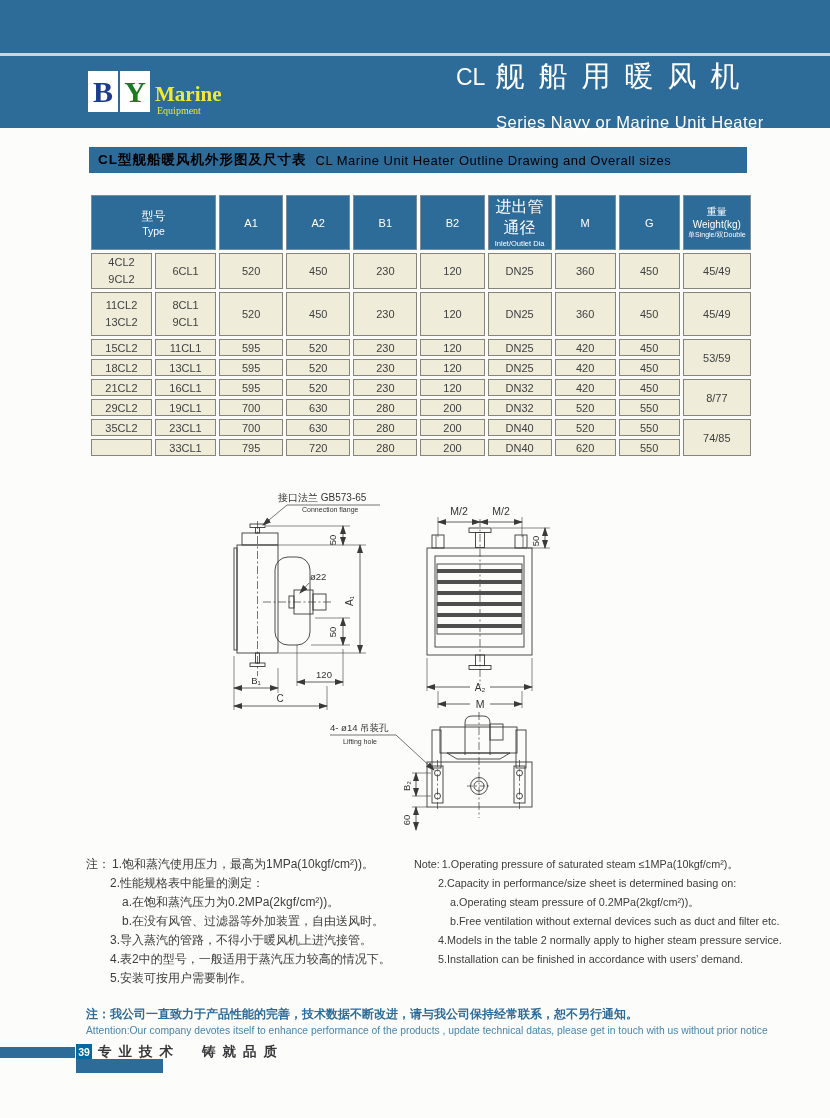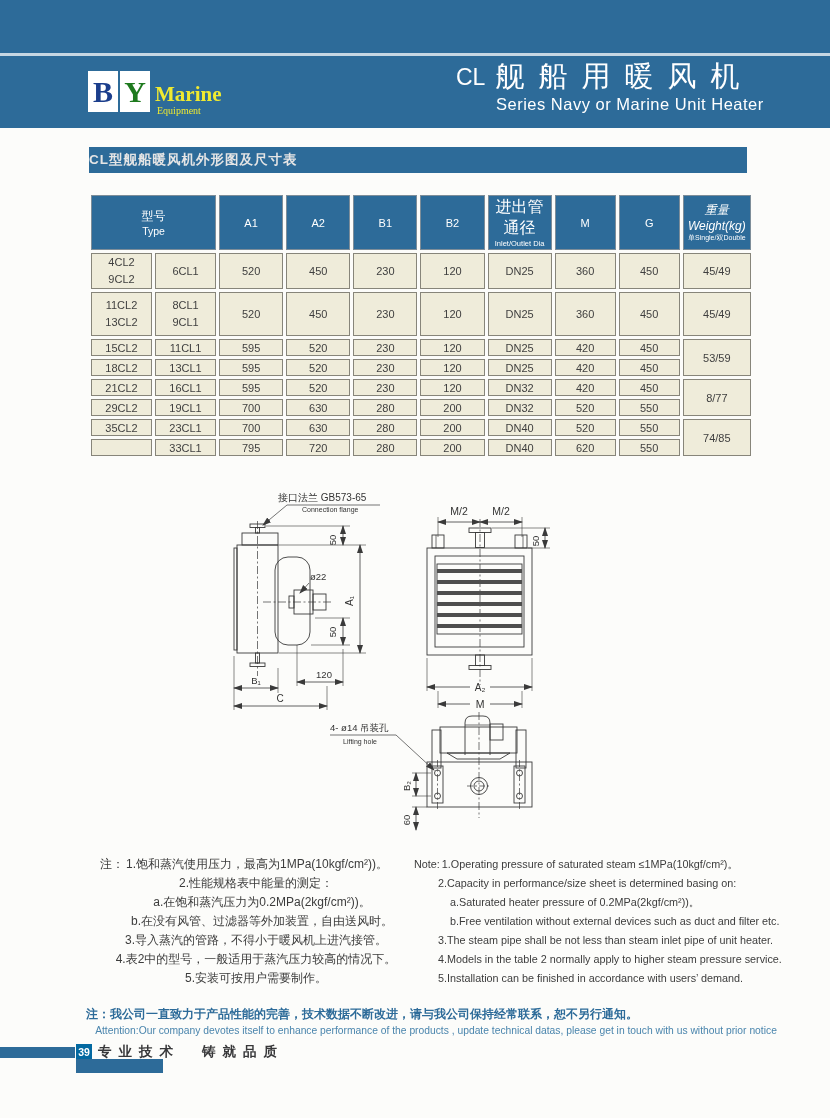--- a/index.html
+++ b/index.html
@@ -17,62 +17,62 @@
   .logo-b{color:#1b3e8c;}
   .logo-y{color:#1e7a1e;}
   .logo-text{margin-left:3px;margin-top:11px;line-height:1;}
   .logo-marine{font-family:"Liberation Serif",serif;font-weight:bold;font-size:21px;color:#f0ea30;line-height:24px;text-align:center;}
   .logo-equipment{font-family:"Liberation Serif",serif;font-size:10px;color:#f0ea30;line-height:10px;margin-left:2px;}
 
   .title-block{position:absolute;left:456px;top:6px;color:#ffffff;}
   .title-row{display:flex;align-items:flex-end;}
   .title-cl{font-size:23px;line-height:1;margin-bottom:2px;}
   .title-cn{font-size:29px;line-height:1;letter-spacing:14px;margin-left:10px;white-space:nowrap;}
-  .title-en{font-size:16.5px;letter-spacing:0.5px;margin-left:40px;margin-top:4px;white-space:nowrap;}
+  .title-en{font-size:16.5px;letter-spacing:0.5px;margin-left:40px;margin-top:22px;white-space:nowrap;}
 
   
   .caption-bar{position:absolute;left:89px;top:147px;width:658px;height:26px;background:#2d6b99;
-               color:#e5e5e5;display:flex;align-items:center;box-sizing:border-box;white-space:nowrap;}
+               color:#000000;display:flex;align-items:center;padding-left:9px;box-sizing:border-box;white-space:nowrap;}
   .caption-cn{font-size:13.5px;font-weight:bold;letter-spacing:1px;}
   .caption-en{font-size:13px;margin-left:9px;letter-spacing:0.5px;}
 
   
   .size-table{position:absolute;left:88px;top:192px;border-collapse:separate;border-spacing:3px;
               table-layout:fixed;width:666px;}
   .size-table th{background:#2d6b99;color:#ffffff;border:1px solid#7d8d99;font-weight:normal;
                  text-align:center;vertical-align:middle;padding:1px;}
   .size-table td{background:#efecda;color:#3f3f3f;border:1px solid #87857a;font-size:11px;
                  text-align:center;vertical-align:middle;padding:0 1px;}
   .th-main{font-size:11px;}
   .th-type-cn{font-size:12px;}
   .th-type-en{font-size:10.5px;}
   .th-dia-cn{font-size:16px;}
   .th-dia-en{font-size:7.5px;}
-  .th-w-top{font-size:12px;font-style:italic;}
+  .th-w-top{font-size:10px;}
   .th-w-sub{font-size:7px;}
   .row-h1{height:40px;}.row-h2{height:30px;margin-top:27px;}.row-h3{height:44px;}.row-s{height:17px;}
   .cell-2line div{line-height:17px;}
 
   
   .drawing{position:absolute;}
   .drawing text{font-family:"Liberation Sans",sans-serif;fill:#333333;}
 
   
   .notes{position:absolute;left:86px;top:855px;display:flex;}
-  .note-col-cn{width:316px;font-size:12px;line-height:19px;color:#3c3c3c;text-align:center;}
+  .note-col-cn{width:316px;font-size:12px;line-height:19px;color:#3c3c3c;}
   .note-col-en{width:364px;font-size:10.8px;line-height:19px;color:#3c3c3c;margin-left:12px;}
   .note-line{white-space:nowrap;}
   .ind1{padding-left:24px;}
   .ind2{padding-left:36px;}
   .note-label{margin-right:2px;}
 
   
   .attention{position:absolute;left:86px;top:1006px;width:700px;}
   .attention-cn{font-size:12px;color:#2d6b99;font-weight:bold;line-height:17px;white-space:nowrap;}
-  .attention-en{font-size:10.3px;color:#4a85ad;line-height:15px;white-space:nowrap;text-align:center;}
+  .attention-en{font-size:10.3px;color:#4a85ad;line-height:15px;white-space:nowrap;}
 
   
   .footer-bar-left{position:absolute;left:0;top:1047px;width:75px;height:11px;background:#2d6b99;}
   .footer-page{position:absolute;left:76px;top:1044px;width:16px;height:16px;background:#0369a1;color:#ffffff;
                font-size:10.5px;font-weight:bold;display:flex;align-items:center;justify-content:center;}
   .footer-slogans{position:absolute;left:98px;top:1043px;display:flex;font-size:13.5px;font-weight:bold;color:#38383a;}
   .footer-slogans span{letter-spacing:7px;white-space:nowrap;}
   .slogan-gap{margin-left:22px;}
   .footer-bar-under{position:absolute;left:76px;top:1059px;width:87px;height:14px;background:#2d6b99;}
 </style>
@@ -96,20 +96,21 @@
       <div class="title-row">
         <span class="title-cl">CL</span>
         <span class="title-cn">舰船用暖风机</span>
       </div>
       <div class="title-en">Series Navy or Marine Unit Heater</div>
     </div>
   </div>
 
   <div class="caption-bar">
     <span class="caption-cn">CL型舰船暖风机外形图及尺寸表</span>
+    <span class="caption-en">CL Marine Unit Heater Outline Drawing and Overall sizes</span>
   </div>
 
   <table class="size-table">
     <colgroup>
       <col style="width:59px">
         <col style="width:59px">
         <col style="width:62px">
         <col style="width:62px">
       <col style="width:62px">
         <col style="width:62px">
@@ -405,23 +406,22 @@
       <div class="note-line ind1">2.性能规格表中能量的测定：</div>
       <div class="note-line ind2">a.在饱和蒸汽压力为0.2MPa(2kgf/cm²))。</div>
       <div class="note-line ind2">b.在没有风管、过滤器等外加装置，自由送风时。</div>
       <div class="note-line ind1">3.导入蒸汽的管路，不得小于暖风机上进汽接管。</div>
       <div class="note-line ind1">4.表2中的型号，一般适用于蒸汽压力较高的情况下。</div>
       <div class="note-line ind1">5.安装可按用户需要制作。</div>
     </div>
     <div class="note-col-en">
       <div class="note-line"><span class="note-label">Note:</span><span>1.Operating pressure of saturated steam ≤1MPa(10kgf/cm²)。</span></div>
       <div class="note-line ind1">2.Capacity in performance/size sheet is determined basing on:</div>
-      <div class="note-line ind2">a.Saturated heater pressure of 0.2MPa(2kgf/cm²))。</div>
+      <div class="note-line ind2">a.Operating steam pressure of 0.2MPa(2kgf/cm²))。</div>
       <div class="note-line ind2">b.Free ventilation without external devices such as duct and filter etc.</div>
-      <div class="note-line ind1">3.The steam pipe shall be not less than steam inlet pipe of unit heater.</div>
       <div class="note-line ind1">4.Models in the table 2 normally apply to higher steam pressure service.</div>
       <div class="note-line ind1">5.Installation can be finished in accordance with users’ demand.</div>
     </div>
   </div>
 
   <div class="attention">
     <div class="attention-cn">注：我公司一直致力于产品性能的完善，技术数据不断改进，请与我公司保持经常联系，恕不另行通知。</div>
     <div class="attention-en">Attention:Our company devotes itself to enhance performance of the products , update technical datas, please get in touch with us without prior notice</div>
   </div>
 

